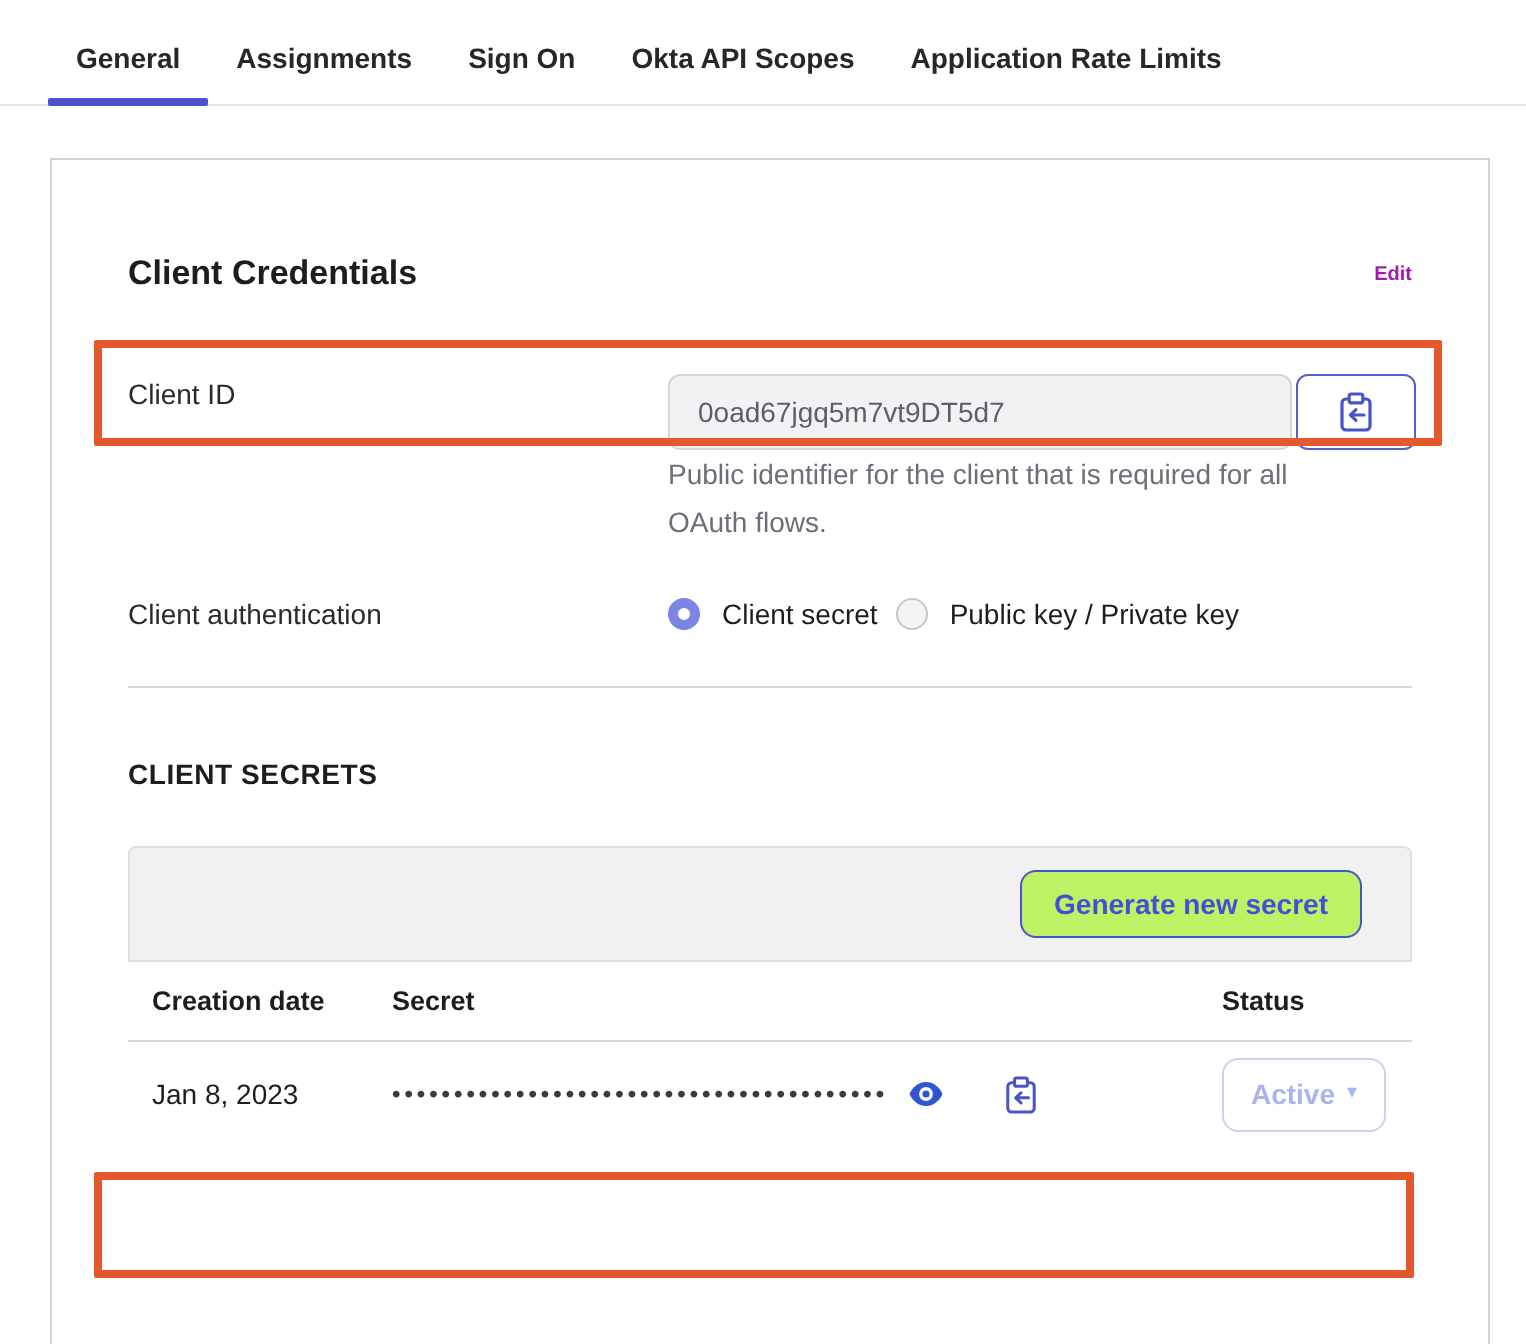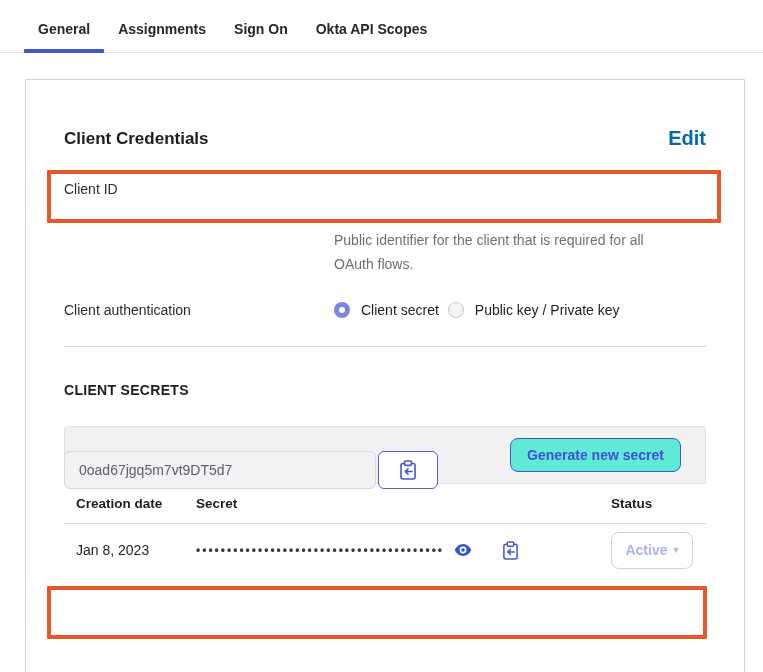--- a/index.html
+++ b/index.html
@@ -26,27 +26,27 @@
 
   
   .card {
     position:absolute; top:79px; left:25px; right:18px; bottom:-4px;
     background:#fff; border:1px solid #d3d3d8; border-bottom:none;
     padding:47px 38px 0;
   }
 
   .cc-header { display:flex; justify-content:space-between; align-items:center; }
   .cc-title { font-size:17px; font-weight:700; color:#1d1d21; }
-  .edit-link { font-size:20px; font-weight:700; color:#0369a1; cursor:pointer; }
+  .edit-link { font-size:10px; font-weight:700; color:#a21caf; cursor:pointer; }
 
   .form-row { display:flex; }
   .label-col { width:270px; font-size:14px; color:#2a2a2e; flex:0 0 270px; }
 
   
-  .row-clientid { margin-top:31px; height:38px;flex-direction:column; }
+  .row-clientid { margin-top:31px; align-items:center; height:38px; }
   .cid-controls { display:flex; align-items:stretch; height:20px; }
   .cid-input {
     width:312px; height:38px; background:#f2f2f4; border:1px solid #d6d6db;
     border-radius:6px; padding:0 14px; font-size:14px; color:#5e5e66;
     font-family:"Liberation Sans","DejaVu Sans",sans-serif; outline:none;
   }
   .copy-btn {
     width:60px; height:38px; margin-left:2px; background:#fff;
     border:1px solid #5560c9; border-radius:6px; cursor:pointer;
     display:flex; align-items:center; justify-content:center;
@@ -74,21 +74,21 @@
   .secrets-heading { margin-top:35px; font-size:14px; font-weight:700; letter-spacing:.3px; color:#1d1d21; }
 
   
   .secrets-table { margin-top:28px; }
   .table-band {
     height:58px; background:#f1f1f3; border:1px solid #e0e0e4;
     border-radius:4px 4px 0 0; display:flex; align-items:center;
     justify-content:flex-end; padding-right:24px;
   }
   .generate-btn {
-    height:34px; padding:0 16px; background:#5eead4; border:1px solid #4a54c9;
+    height:34px; padding:0 16px; background:#bef264; border:1px solid #4a54c9;
     border-radius:8px; color:#4350d6; font-weight:700; font-size:14px; cursor:pointer;
     font-family:"Liberation Sans","DejaVu Sans",sans-serif;
   }
   .table-header {
     height:40px; display:flex; align-items:center; padding-left:12px;
     border-bottom:1px solid #d8d8dc; font-size:13.5px; font-weight:700; color:#1d1d21;
   }
   .col-date { width:120px; flex:0 0 120px; }
   .col-secret { flex:1 1 auto; display:flex; align-items:center; }
   .col-status { width:95px; flex:0 0 95px; }
@@ -116,20 +116,21 @@
   svg { display:block; }
 </style>
 </head>
 <body>
 
 <nav class="tabbar">
   <div class="tab active">General</div>
   <div class="tab">Assignments</div>
   <div class="tab">Sign On</div>
   <div class="tab">Okta API Scopes</div>
+  <div class="tab">Application Rate Limits</div>
 </nav>
 
 <section class="card">
 
   <div class="cc-header">
     <h2 class="cc-title">Client Credentials</h2>
     <a class="edit-link">Edit</a>
   </div>
 
   <div class="form-row row-clientid">

